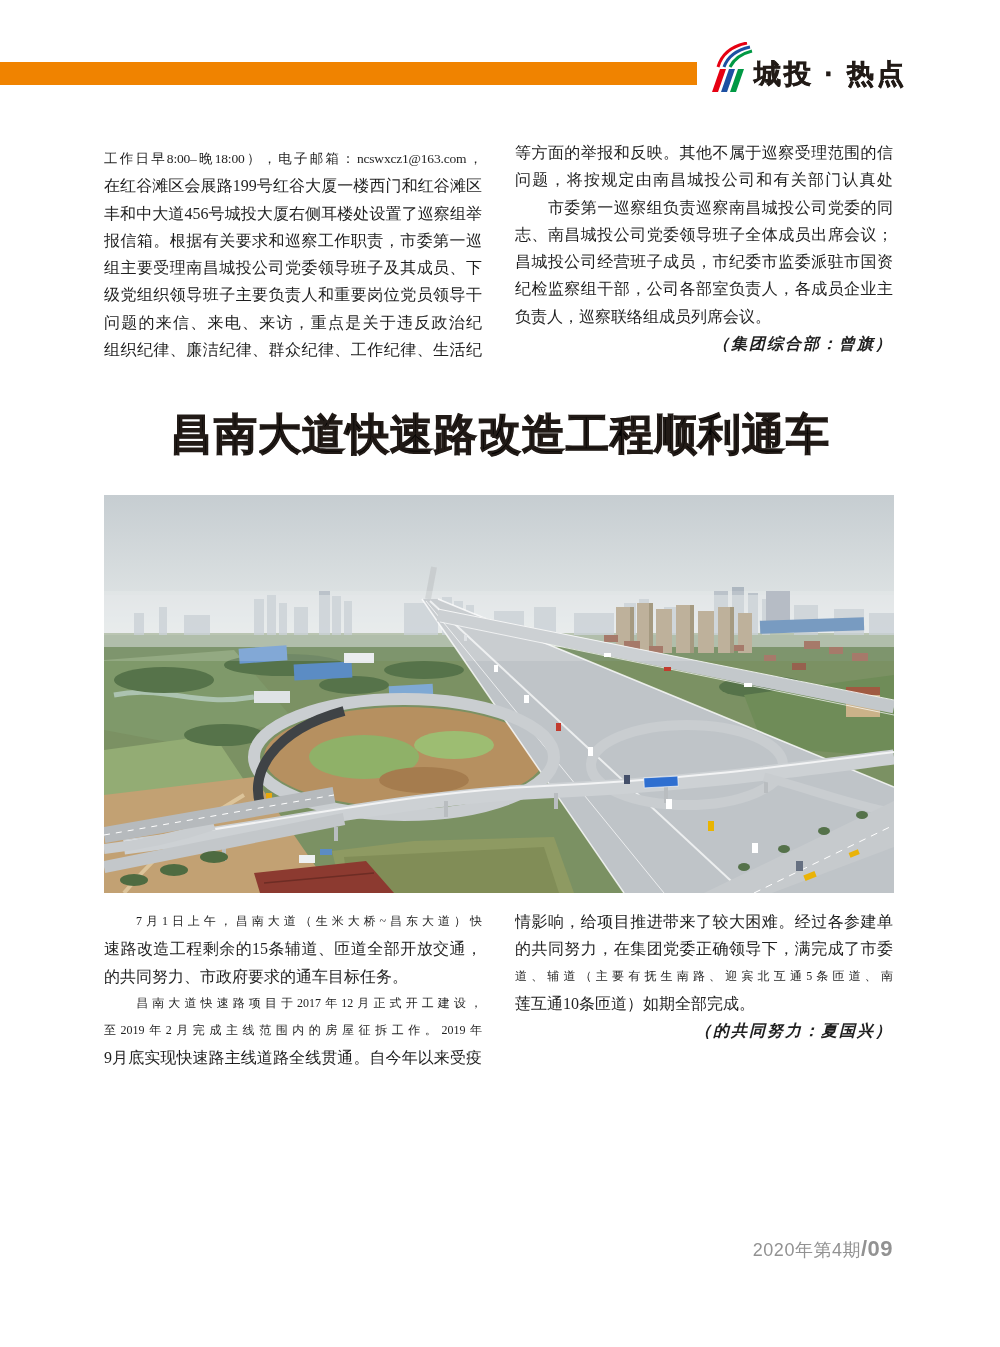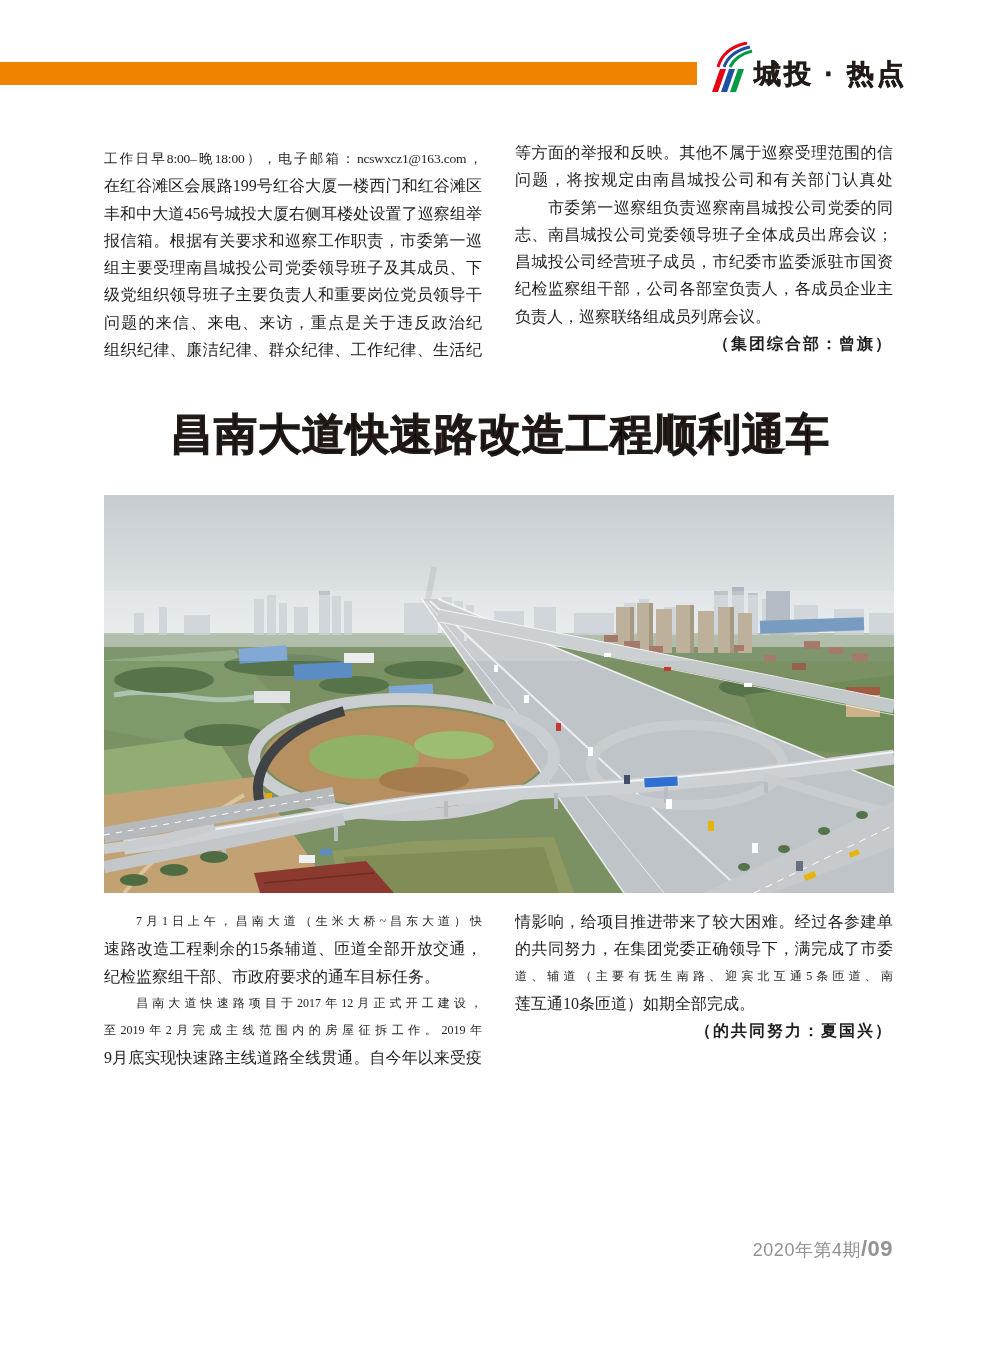--- a/index.html
+++ b/index.html
@@ -18,21 +18,21 @@
   .col-a1-left {left:104px;top:127px;margin-top:18px;}
   .col-a1-right{left:515px;top:139px;}
   .col-a2-left {left:104px;top:908px;}
   .col-a2-right{left:515px;top:908px;}
   .tline{height:27.3px;line-height:27.3px;font-size:16px;
          text-align:justify;text-align-last:justify;overflow:hidden;}
   .tline.t-end{text-align-last:left;}
   .tline.t-d1{font-size:12px;}
   .tline.t-d2{font-size:13.5px;letter-spacing:-0.2px;}
   .byline{height:27.3px;line-height:27.3px;font-size:16px;font-weight:bold;
-          text-align:right;letter-spacing:2px;}
+          text-align:right;letter-spacing:2px;font-style:italic;}
 
   
   .headline{position:absolute;left:0;top:406px;width:1000px;text-align:center;
         font-size:43px;font-weight:900;color:#000000;letter-spacing:1px;
         font-family:"Liberation Sans","DejaVu Sans",sans-serif;
         -webkit-text-stroke:1.1px #221b17;white-space:nowrap;}
 
   
   .photo{position:absolute;left:104px;top:495px;width:790px;height:398px;background:#cfd4d6;}
   .photo svg{display:block;width:790px;height:398px;}
@@ -272,21 +272,21 @@
         <rect x="640" y="188" width="8" height="4" fill="#ffffff"></rect>
       </g>
 
       <rect x="0" y="96" width="790" height="70" fill="#ffffff" opacity="0.16"></rect>
     </svg>
   </div>
 
   <div class="col col-a2-left">
       <div class="tline t-d1">　　7月1日上午，昌南大道（生米大桥~昌东大道）快</div>
       <div class="tline">速路改造工程剩余的15条辅道、匝道全部开放交通，圆</div>
-      <div class="tline t-end">纪检监察组干部、市政府要求的通车目标任务。</div>
+      <div class="tline t-end">的共同努力、市政府要求的通车目标任务。</div>
       <div class="tline t-d1">　　昌南大道快速路项目于2017年12月正式开工建设，</div>
       <div class="tline t-d1">至2019年2月完成主线范围内的房屋征拆工作。2019年</div>
       <div class="tline">9月底实现快速路主线道路全线贯通。自今年以来受疫</div>
     </div>
   <div class="col col-a2-right">
     <div>
         <div class="tline">情影响，给项目推进带来了较大困难。经过各参建单位</div>
         <div class="tline">的共同努力，在集团党委正确领导下，满完成了市委</div>
         <div class="tline t-d1">道、辅道（主要有抚生南路、迎宾北互通5条匝道、南</div>
         <div class="tline t-end">莲互通10条匝道）如期全部完成。</div>

